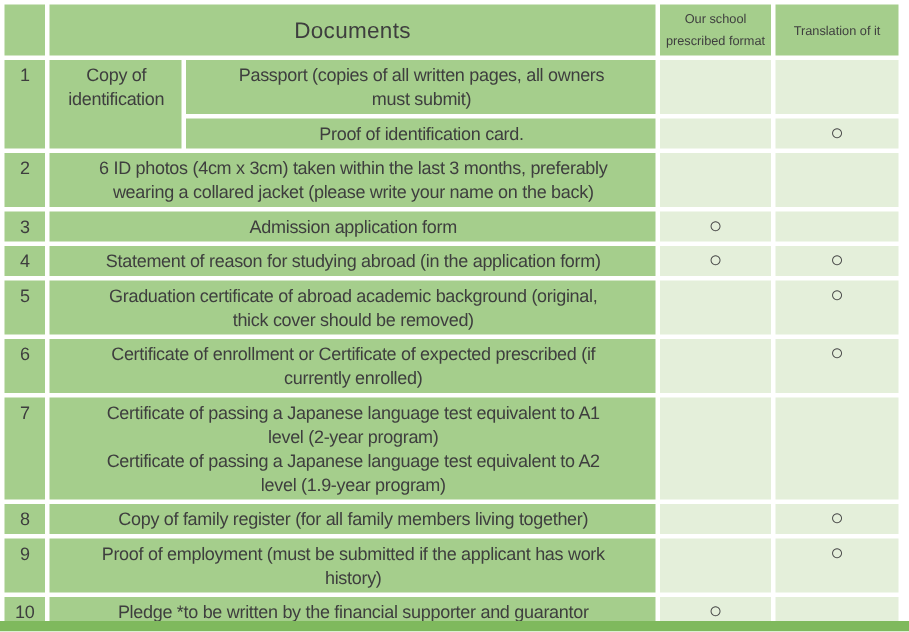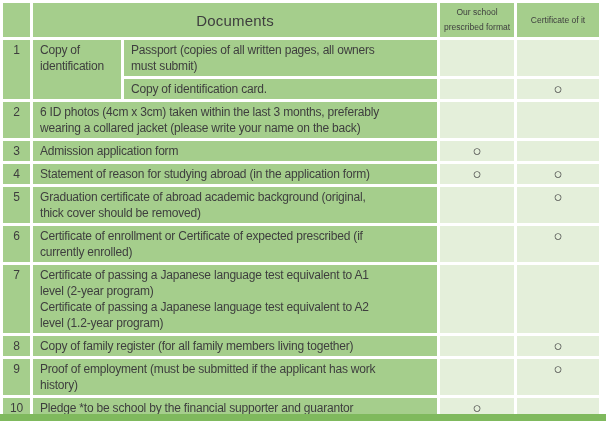--- a/index.html
+++ b/index.html
@@ -45,20 +45,21 @@
   td{
     vertical-align:top;
     font-size:12px;
     line-height:16px;
     letter-spacing:-0.2px;
   }
   td.cell-green{
     background:#a5ce8c;
     padding:2px 6px 2px 7px;
     white-space:pre-line;
+    text-align:center;
   }
   td.num{
     text-align:center;
     padding-left:1px;
     padding-right:1px;
   }
   td.mark{
     background:#e4efda;
     text-align:center;
     font-size:15px;
@@ -84,34 +85,34 @@
       <col class="c-format">
       <col class="c-trans">
   </colgroup>
 
   <tbody>
       <tr>
     <th></th>
     <th class="h-docs" colspan="2">Documents</th>
     <th class="h-small">Our school
 prescribed format</th>
-    <th class="h-small">Certificate of it</th>
+    <th class="h-small">Translation of it</th>
   </tr>
 
   <tr>
     <td class="cell-green num" rowspan="2">1</td>
     <td class="cell-green" rowspan="2">Copy of
 identification</td>
     <td class="cell-green">Passport (copies of all written pages, all owners
 must submit)</td>
     <td class="mark"></td>
     <td class="mark"></td>
   </tr>
   <tr>
-    <td class="cell-green">Copy of identification card.</td>
+    <td class="cell-green">Proof of identification card.</td>
     <td class="mark"></td>
     <td class="mark">○</td>
   </tr>
 
   <tr>
     <td class="cell-green num">2</td>
     <td class="cell-green" colspan="2">6 ID photos (4cm x 3cm) taken within the last 3 months, preferably
 wearing a collared jacket (please write your name on the back)</td>
     <td class="mark"></td>
     <td class="mark"></td>
@@ -145,21 +146,21 @@
 currently enrolled)</td>
     <td class="mark"></td>
     <td class="mark">○</td>
   </tr>
 
   <tr>
     <td class="cell-green num">7</td>
     <td class="cell-green" colspan="2">Certificate of passing a Japanese language test equivalent to A1
 level (2-year program)
 Certificate of passing a Japanese language test equivalent to A2
-level (1.2-year program)</td>
+level (1.9-year program)</td>
     <td class="mark"></td>
     <td class="mark"></td>
   </tr>
 
   <tr>
     <td class="cell-green num">8</td>
     <td class="cell-green" colspan="2">Copy of family register (for all family members living together)</td>
     <td class="mark"></td>
     <td class="mark">○</td>
   </tr>
@@ -167,20 +168,20 @@
   <tr>
     <td class="cell-green num">9</td>
     <td class="cell-green" colspan="2">Proof of employment (must be submitted if the applicant has work
 history)</td>
     <td class="mark"></td>
     <td class="mark">○</td>
   </tr>
 
   <tr>
     <td class="cell-green num">10</td>
-    <td class="cell-green" colspan="2">Pledge *to be school by the financial supporter and guarantor</td>
+    <td class="cell-green" colspan="2">Pledge *to be written by the financial supporter and guarantor</td>
     <td class="mark">○</td>
     <td class="mark"></td>
   </tr>
 </tbody>
   </table>
 
 <div class="bottom-bar"></div>
 
 </body></html>

